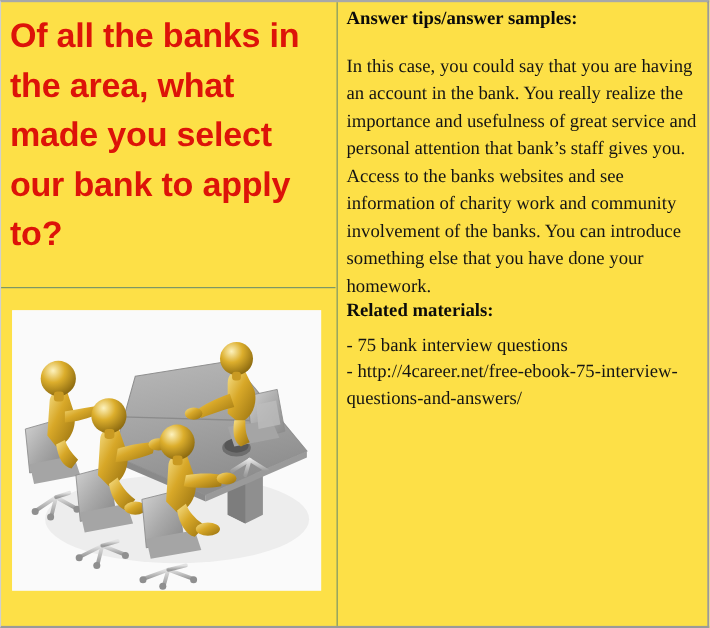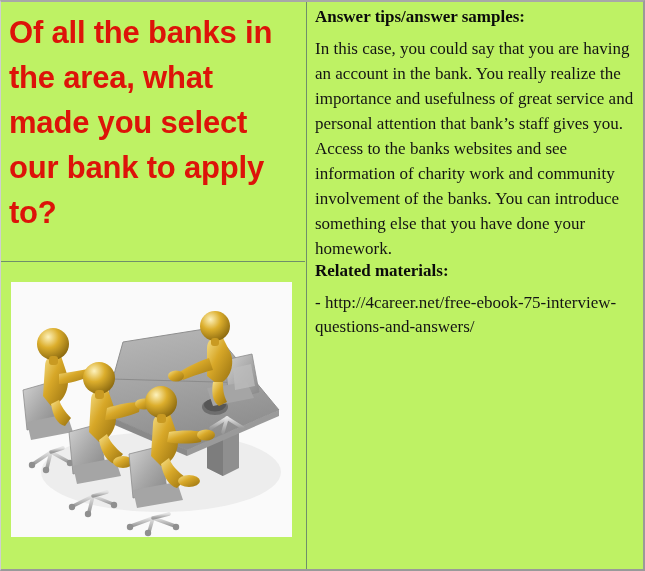--- a/index.html
+++ b/index.html
@@ -12,21 +12,21 @@
     background: #ffffff;
     font-family: "Liberation Serif", serif;
     overflow: hidden;
   }
 
   #page {
     position: relative;
     width: 645px;
     height: 571px;
     box-sizing: border-box;
-    background: #bef264;
+    background: #fde047;
     border-top: 2px solid #a8a8a8;
     border-left: 1px solid #cfcfcf;
     border-right: 2px solid #9a9a9a;
     border-bottom: 2px solid #9a9a9a;
   }
 
   
   #left-col {
     position: absolute;
     left: 0;
@@ -115,21 +115,21 @@
 
   .rc-body {
     font-family: "Liberation Serif", serif;
     font-size: 17px;
     line-height: 25px;
     color: #141414;
     margin: 0;
   }
 
   #answer-body {
-    margin-top: 9px;
+    margin-top: 20px;
   }
 
   #related-heading {
   }
 
   #related-list {
     list-style: none;
     margin: 10px 0 0 0;
     padding: 0;
   }
@@ -320,17 +320,18 @@
 
   <div id="right-col">
 
     <h2 class="rc-heading">Answer tips/answer samples:</h2>
 
     <p id="answer-body" class="rc-body">In this case, you could say that you are having an account in the bank. You really realize the importance and usefulness of great service and personal attention that bank’s staff gives you. Access to the banks websites and see information of charity work and community involvement of the banks. You can introduce something else that you have done your homework.</p>
 
     <h2 id="related-heading" class="rc-heading">Related materials:</h2>
 
     <ul id="related-list">
+      <li>- 75 bank interview questions</li>
       <li>- http://4career.net/free-ebook-75-interview-questions-and-answers/</li>
     </ul>
   </div>
 
 </div>
 
 </body></html>

